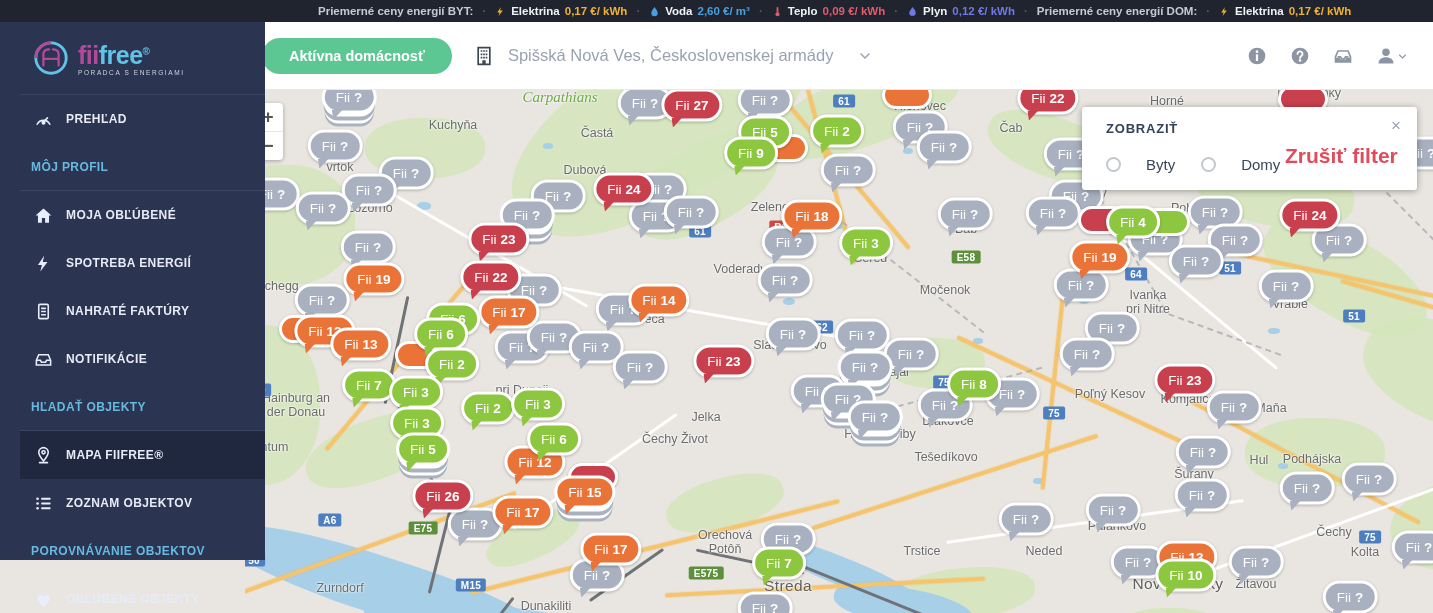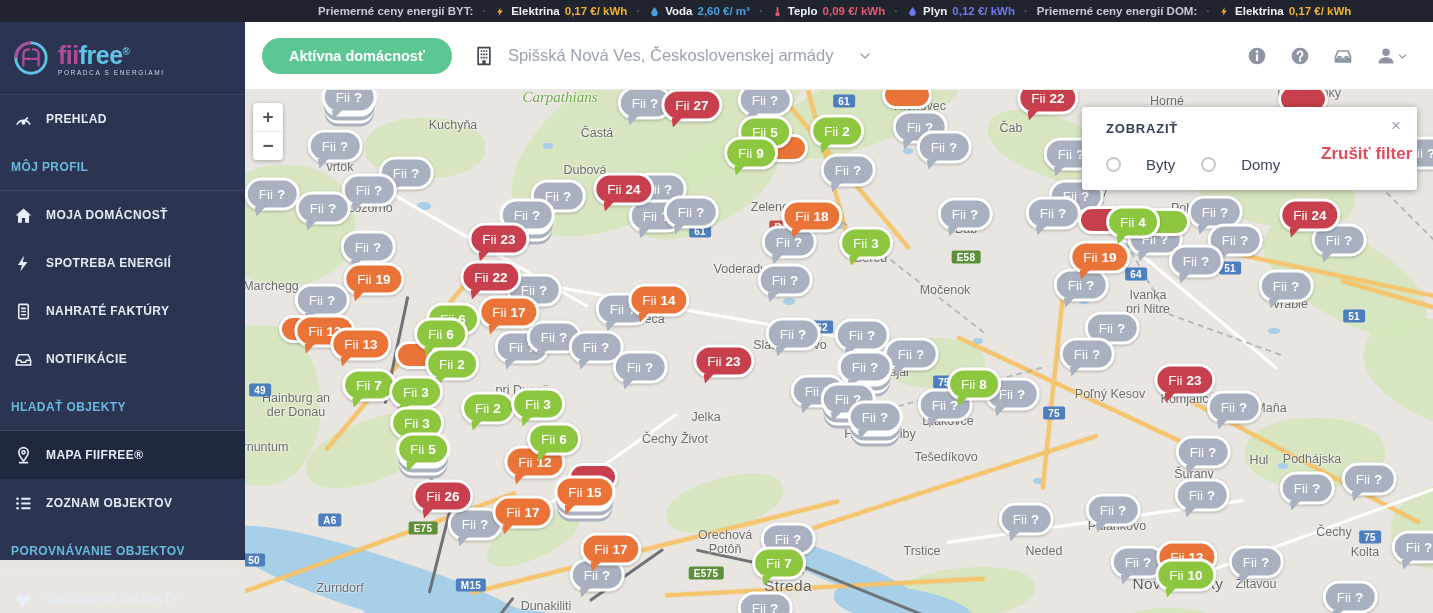--- a/index.html
+++ b/index.html
@@ -10,21 +10,21 @@
     display:flex;align-items:center;white-space:nowrap;overflow:hidden;padding-left:318px;box-sizing:border-box;
     font-size:11.5px;color:#c9cfdb;}
   .tb-label{font-weight:700;color:#c4cad6;}
   .tb-dot{color:#565d6e;margin:0 9px;font-weight:700;}
   .tb-icon{display:inline-flex;width:11px;height:13px;margin-right:5px;}
   .tb-icon svg{width:11px;height:13px;}
   .tb-name{font-weight:700;color:#eef1f6;margin-right:5px;}
   .tb-value{font-weight:700;}
 
   
-  .sidebar{position:absolute;left:0;top:22px;width:245px;height:538px;background:#2b3450;z-index:50;}
+  .sidebar{position:absolute;left:0;top:22px;width:245px;height:538px;background:#2b3450;z-index:50;padding-left:20px;}
   .logo{height:72px;display:flex;align-items:center;padding:0 0 0 12px;border-bottom:1px solid rgba(255,255,255,.08);}
   .logo-mark{width:38px;height:38px;margin-right:8px;flex:none;}
   .brand-line{font-weight:700;font-size:25px;line-height:24px;letter-spacing:-.5px;}
   .brand-fii{color:#b14a9b;}
   .brand-free{color:#62c3e8;}
   .brand-line sup{color:#62c3e8;font-size:10px;}
   .tagline{font-size:6.5px;letter-spacing:1.6px;color:#cdd5e4;margin-top:2px;}
   .nav-row{display:flex;align-items:center;height:48px;padding:0 10px 0 13px;color:#e6ebf5;font-weight:700;
     font-size:12px;letter-spacing:.4px;cursor:pointer;box-sizing:border-box;}
   .nav-row .nicon{width:21px;height:21px;margin-right:12px;display:inline-flex;align-items:center;justify-content:center;color:#e8eefb;flex:none;}
@@ -81,21 +81,21 @@
   .zoomctl{position:absolute;left:8px;top:13px;width:30px;background:#fff;border-radius:4px;z-index:15;
     box-shadow:0 1px 4px rgba(0,0,0,.3);overflow:hidden;}
   .zbtn{height:28px;display:flex;align-items:center;justify-content:center;font-size:19px;font-weight:700;
     color:#555;cursor:pointer;user-select:none;}
   .zbtn:first-child{border-bottom:1px solid #e6e6e6;}
 
   .filter{position:absolute;left:837px;top:17px;width:335px;height:83px;background:#fff;border-radius:3px;
     box-shadow:0 1px 7px rgba(0,0,0,.35);z-index:20;}
   .ftitle{position:absolute;left:24px;top:14px;font-size:13px;font-weight:700;letter-spacing:.8px;color:#33415c;}
   .fclose{position:absolute;right:16px;top:9px;font-size:17px;color:#9aa3b0;cursor:pointer;}
-  .fclear{position:absolute;left:203px;top:37px;font-size:17px;font-weight:700;color:#e14b5a;cursor:pointer;margin-left:36px;}
+  .fclear{position:absolute;left:203px;top:37px;font-size:21px;font-weight:700;color:#e14b5a;cursor:pointer;}
   .fopts{position:absolute;left:24px;top:49px;display:flex;gap:26px;}
   .fradio{display:flex;align-items:center;gap:25px;cursor:pointer;}
   .rcircle{width:15px;height:15px;border:2px solid #c3c8cf;border-radius:50%;background:#fff;box-sizing:border-box;}
   .rtext{font-size:15px;color:#3a465c;}
 </style>
 </head>
 <body>
 
 <div id="app">
 
@@ -173,21 +173,21 @@
         </div>
         <div class="nav-row section">
           <span class="nlabel">MÔJ PROFIL</span>
         </div>
         <div class="nav-row">
           <span class="nicon">
             <svg viewBox="0 0 24 24" fill="currentColor">
               <path d="M12 3 2 12h3v9h5v-6h4v6h5v-9h3z"></path>
             </svg>
           </span>
-          <span class="nlabel">MOJA DOMÁCNOSŤ</span>
+          <span class="nlabel">MOJA OBĽÚBENÉ</span>
         </div>
         <div class="nav-row">
           <span class="nicon">
             <svg viewBox="0 0 24 24" fill="currentColor">
               <path d="M13 2 5 14h5l-2 8 9-12h-6z"></path>
             </svg>
           </span>
           <span class="nlabel">SPOTREBA ENERGIÍ</span>
         </div>
         <div class="nav-row">

